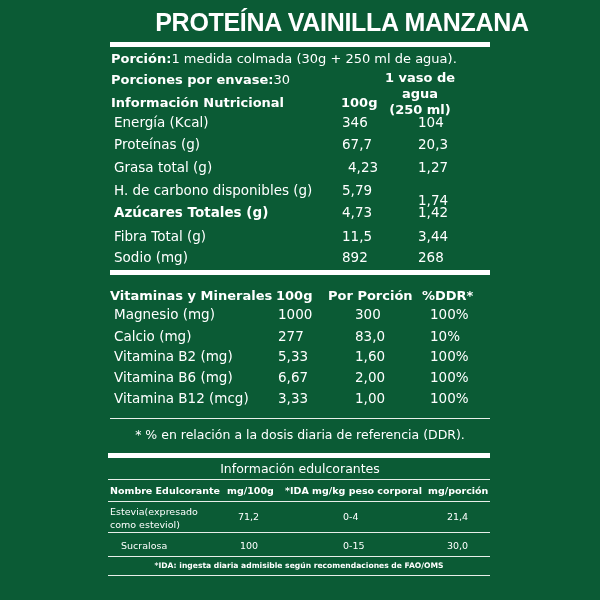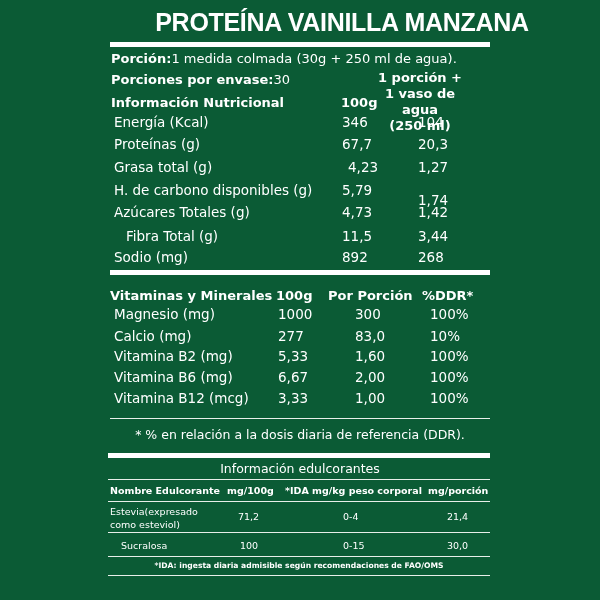--- a/index.html
+++ b/index.html
@@ -23,42 +23,41 @@
 <div class="abs t13" style="left:111px;top:51px;">
   <span class="b">Porción:</span><span>1 medida colmada (30g + 250 ml de agua).</span>
 </div>
 <div class="abs t13" style="left:111px;top:72px;">
   <span class="b">Porciones por envase:</span><span>30</span>
 </div>
 
 <div class="abs t13 b" style="left:111px;top:95px;">Información Nutricional</div>
 <div class="abs t13 b" style="left:341px;top:95px;">100g</div>
 <div class="abs t13 b" style="left:370px;width:100px;top:70px;text-align:center;line-height:16px;">
-  <div>1 porción +</div>
   <div>1 vaso de agua</div>
   <div>(250 ml)</div>
 </div>
 
 <div id="nutri-rows">
     <div class="abs row" style="left:114px;top:114px;">Energía (Kcal)</div>
        <div class="abs row" style="left:342px;top:114px;">346</div>
        <div class="abs row" style="left:418px;top:114px;">104</div>
     <div class="abs row" style="left:114px;top:136px;">Proteínas (g)</div>
        <div class="abs row" style="left:342px;top:136px;">67,7</div>
        <div class="abs row" style="left:418px;top:136px;">20,3</div>
     <div class="abs row" style="left:114px;top:159px;">Grasa total (g)</div>
        <div class="abs row" style="left:348px;top:159px;">4,23</div>
        <div class="abs row" style="left:418px;top:159px;">1,27</div>
     <div class="abs row" style="left:114px;top:182px;">H. de carbono disponibles (g)</div>
        <div class="abs row" style="left:342px;top:182px;">5,79</div>
        <div class="abs row" style="left:418px;top:192px;">1,74</div>
-    <div class="abs row" style="left:114px;top:204px;">Azúcares Totales (g)</div>
+    <div class="abs row" style="left:114px;top:204px;font-weight:bold;">Azúcares Totales (g)</div>
        <div class="abs row" style="left:342px;top:204px;">4,73</div>
        <div class="abs row" style="left:418px;top:204px;">1,42</div>
-    <div class="abs row" style="left:114px;top:228px;margin-left:12px;">Fibra Total (g)</div>
+    <div class="abs row" style="left:114px;top:228px;">Fibra Total (g)</div>
        <div class="abs row" style="left:342px;top:228px;">11,5</div>
        <div class="abs row" style="left:418px;top:228px;">3,44</div>
     <div class="abs row" style="left:114px;top:249px;">Sodio (mg)</div>
        <div class="abs row" style="left:342px;top:249px;">892</div>
        <div class="abs row" style="left:418px;top:249px;">268</div>
   </div>
 
 <div class="abs bar" style="top:270px;height:5px;"></div>
 
 <div class="abs t13 b" style="left:110px;top:288px;">Vitaminas y Minerales</div>

